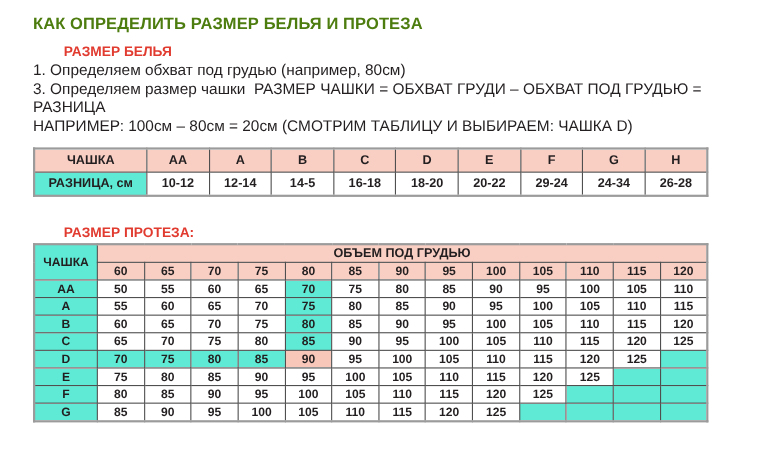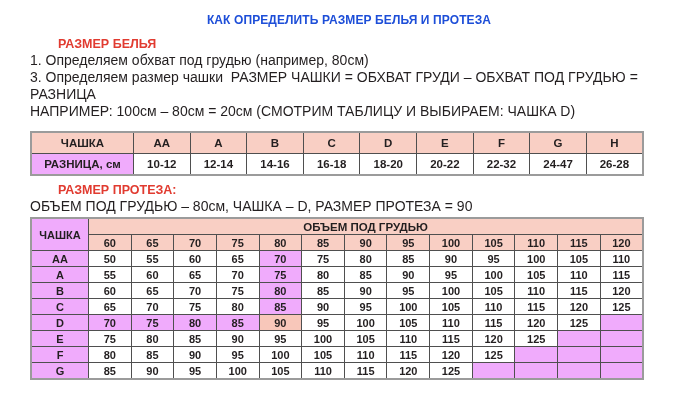--- a/index.html
+++ b/index.html
@@ -2,41 +2,41 @@
 <html><head>
 <meta charset="utf-8">
 <style>
   html,body{margin:0;padding:0;}
   body{
     width:696px;height:408px;background:#ffffff;color:#231f20;
     font-family:"Liberation Sans",sans-serif;overflow:hidden;position:relative;
   }
   .page{padding:13px 28px 0 30px;}
   .main-title{
-    text-align:center;color:#1d4ed8;font-weight:bold;font-size:12px;
+    text-align:left;color:#4d7c0f;font-weight:bold;font-size:15px;
     margin-bottom:10px;letter-spacing:.1px;
   }
   .red-heading{color:#e13b30;font-weight:bold;font-size:12.5px;line-height:15px;padding-left:28px;}
   .instr{font-size:14px;line-height:17px;white-space:pre-wrap;}
   table{border-collapse:collapse;table-layout:fixed;width:614px;}
   table{border:2px solid #9b9b9b;}
   td,th{border:1px solid #4f4f4f;text-align:center;vertical-align:middle;
         font-weight:bold;padding:0;overflow:hidden;}
   
   .t1{margin-top:11px;}
   .t1 td,.t1 th{height:20px;font-size:11.5px;}
   .t1 .w1{width:101px;}
   
   .t2{margin-top:2px;}
   .t2 td,.t2 th{height:15px;font-size:11px;}
   .t2 .w1{width:56px;}
   .t2 .span-head{font-size:11.5px;}
-  .proshead{margin-top:7px;}
+  .proshead{margin-top:25px;}
   .pink{background:#f9cfc4;}
-  .gray{background:#f0abfc;}
+  .gray{background:#5eead4;}
   .hl{background:#f8c7ba;}
   .white{background:#ffffff;}
 </style>
 </head>
 <body>
 
 <div class="page">
 
   <div class="main-title">КАК ОПРЕДЕЛИТЬ РАЗМЕР БЕЛЬЯ И ПРОТЕЗА</div>
 
@@ -56,33 +56,32 @@
           <td class="pink">D</td>
           <td class="pink">E</td>
           <td class="pink">F</td>
           <td class="pink">G</td>
           <td class="pink">H</td>
         </tr>
         <tr>
           <th class="gray w1">РАЗНИЦА, см</th>
           <td class="white">10-12</td>
           <td class="white">12-14</td>
-          <td class="white">14-16</td>
+          <td class="white">14-5</td>
           <td class="white">16-18</td>
           <td class="white">18-20</td>
           <td class="white">20-22</td>
-          <td class="white">22-32</td>
-          <td class="white">24-47</td>
+          <td class="white">29-24</td>
+          <td class="white">24-34</td>
           <td class="white">26-28</td>
         </tr>
       </tbody>
   </table>
 
   <div class="red-heading proshead">РАЗМЕР ПРОТЕЗА:</div>
-  <div class="instr">ОБЪЕМ ПОД ГРУДЬЮ – 80см, ЧАШКА – D, РАЗМЕР ПРОТЕЗА = 90</div>
 
   <table class="t2">
     <tbody id="pros-table-body">
         <tr>
           <th class="gray w1" rowspan="2">ЧАШКА</th>
           <th class="pink span-head" colspan="13">ОБЪЕМ ПОД ГРУДЬЮ</th>
         </tr>
         <tr>
           <th class="pink">60</th>
           <th class="pink">65</th>

